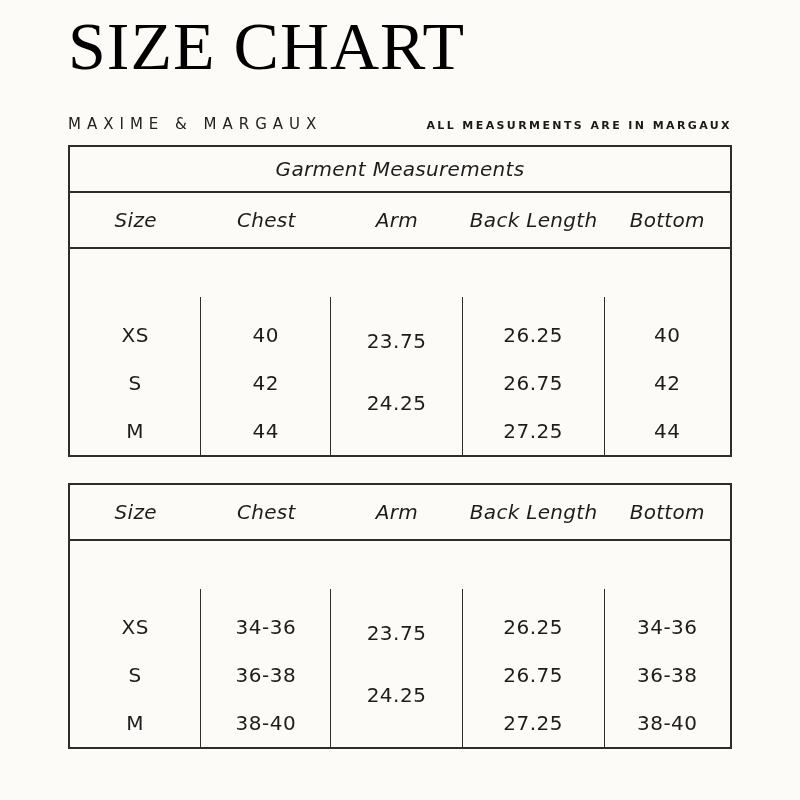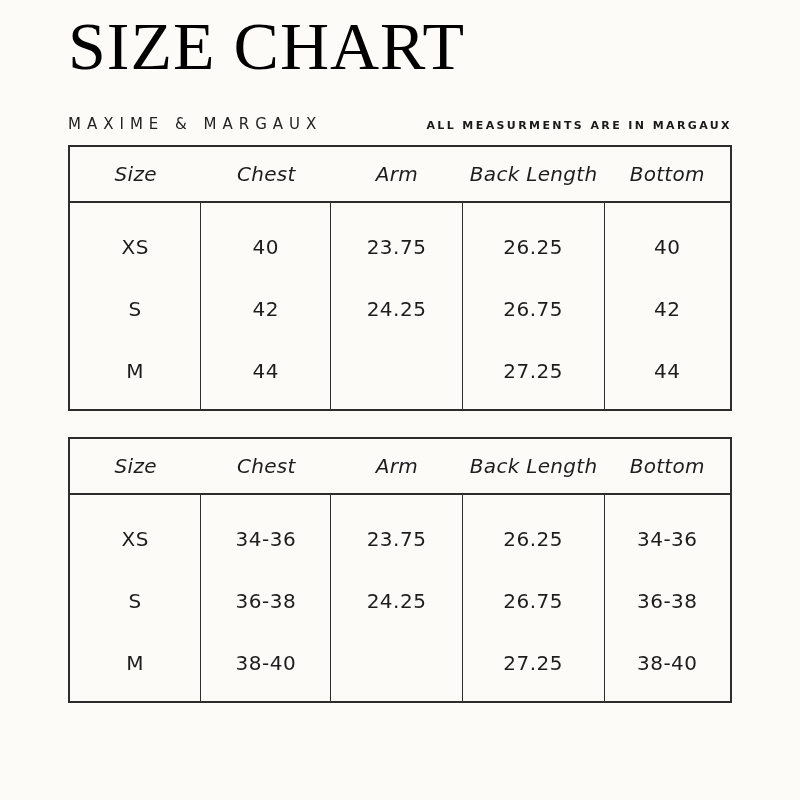--- a/index.html
+++ b/index.html
@@ -78,20 +78,21 @@
     white-space: nowrap;
   }
   .t-body {
     display: flex;
     height: 206px;
   }
   .t-col {
     display: flex;
     flex-direction: column;
     padding-top: 13px;
+    margin-top: 48px;
   }
   .t-col:not(:last-child) { border-right: 1.5px solid #2d2d2d; }
   .cell {
     height: 62px;
     display: flex;
     align-items: center;
     justify-content: center;
     font-size: 20px;
     letter-spacing: 0.5px;
     white-space: nowrap;
@@ -108,20 +109,21 @@
 
 <header>
   <h1 class="page-title">SIZE CHART</h1>
   <div class="brand-row">
     <div class="brand">MAXIME &amp; MARGAUX</div>
     <div class="note">ALL MEASURMENTS ARE IN MARGAUX</div>
   </div>
 </header>
 
 <section class="size-table">
+  <div class="t-title">Garment Measurements</div>
 
   <div class="t-head">
     <div class="hc c0">Size</div>
     <div class="hc c1">Chest</div>
     <div class="hc c2">Arm</div>
     <div class="hc c3">Back Length</div>
     <div class="hc c4">Bottom</div>
   </div>
 
   <div class="t-body">

